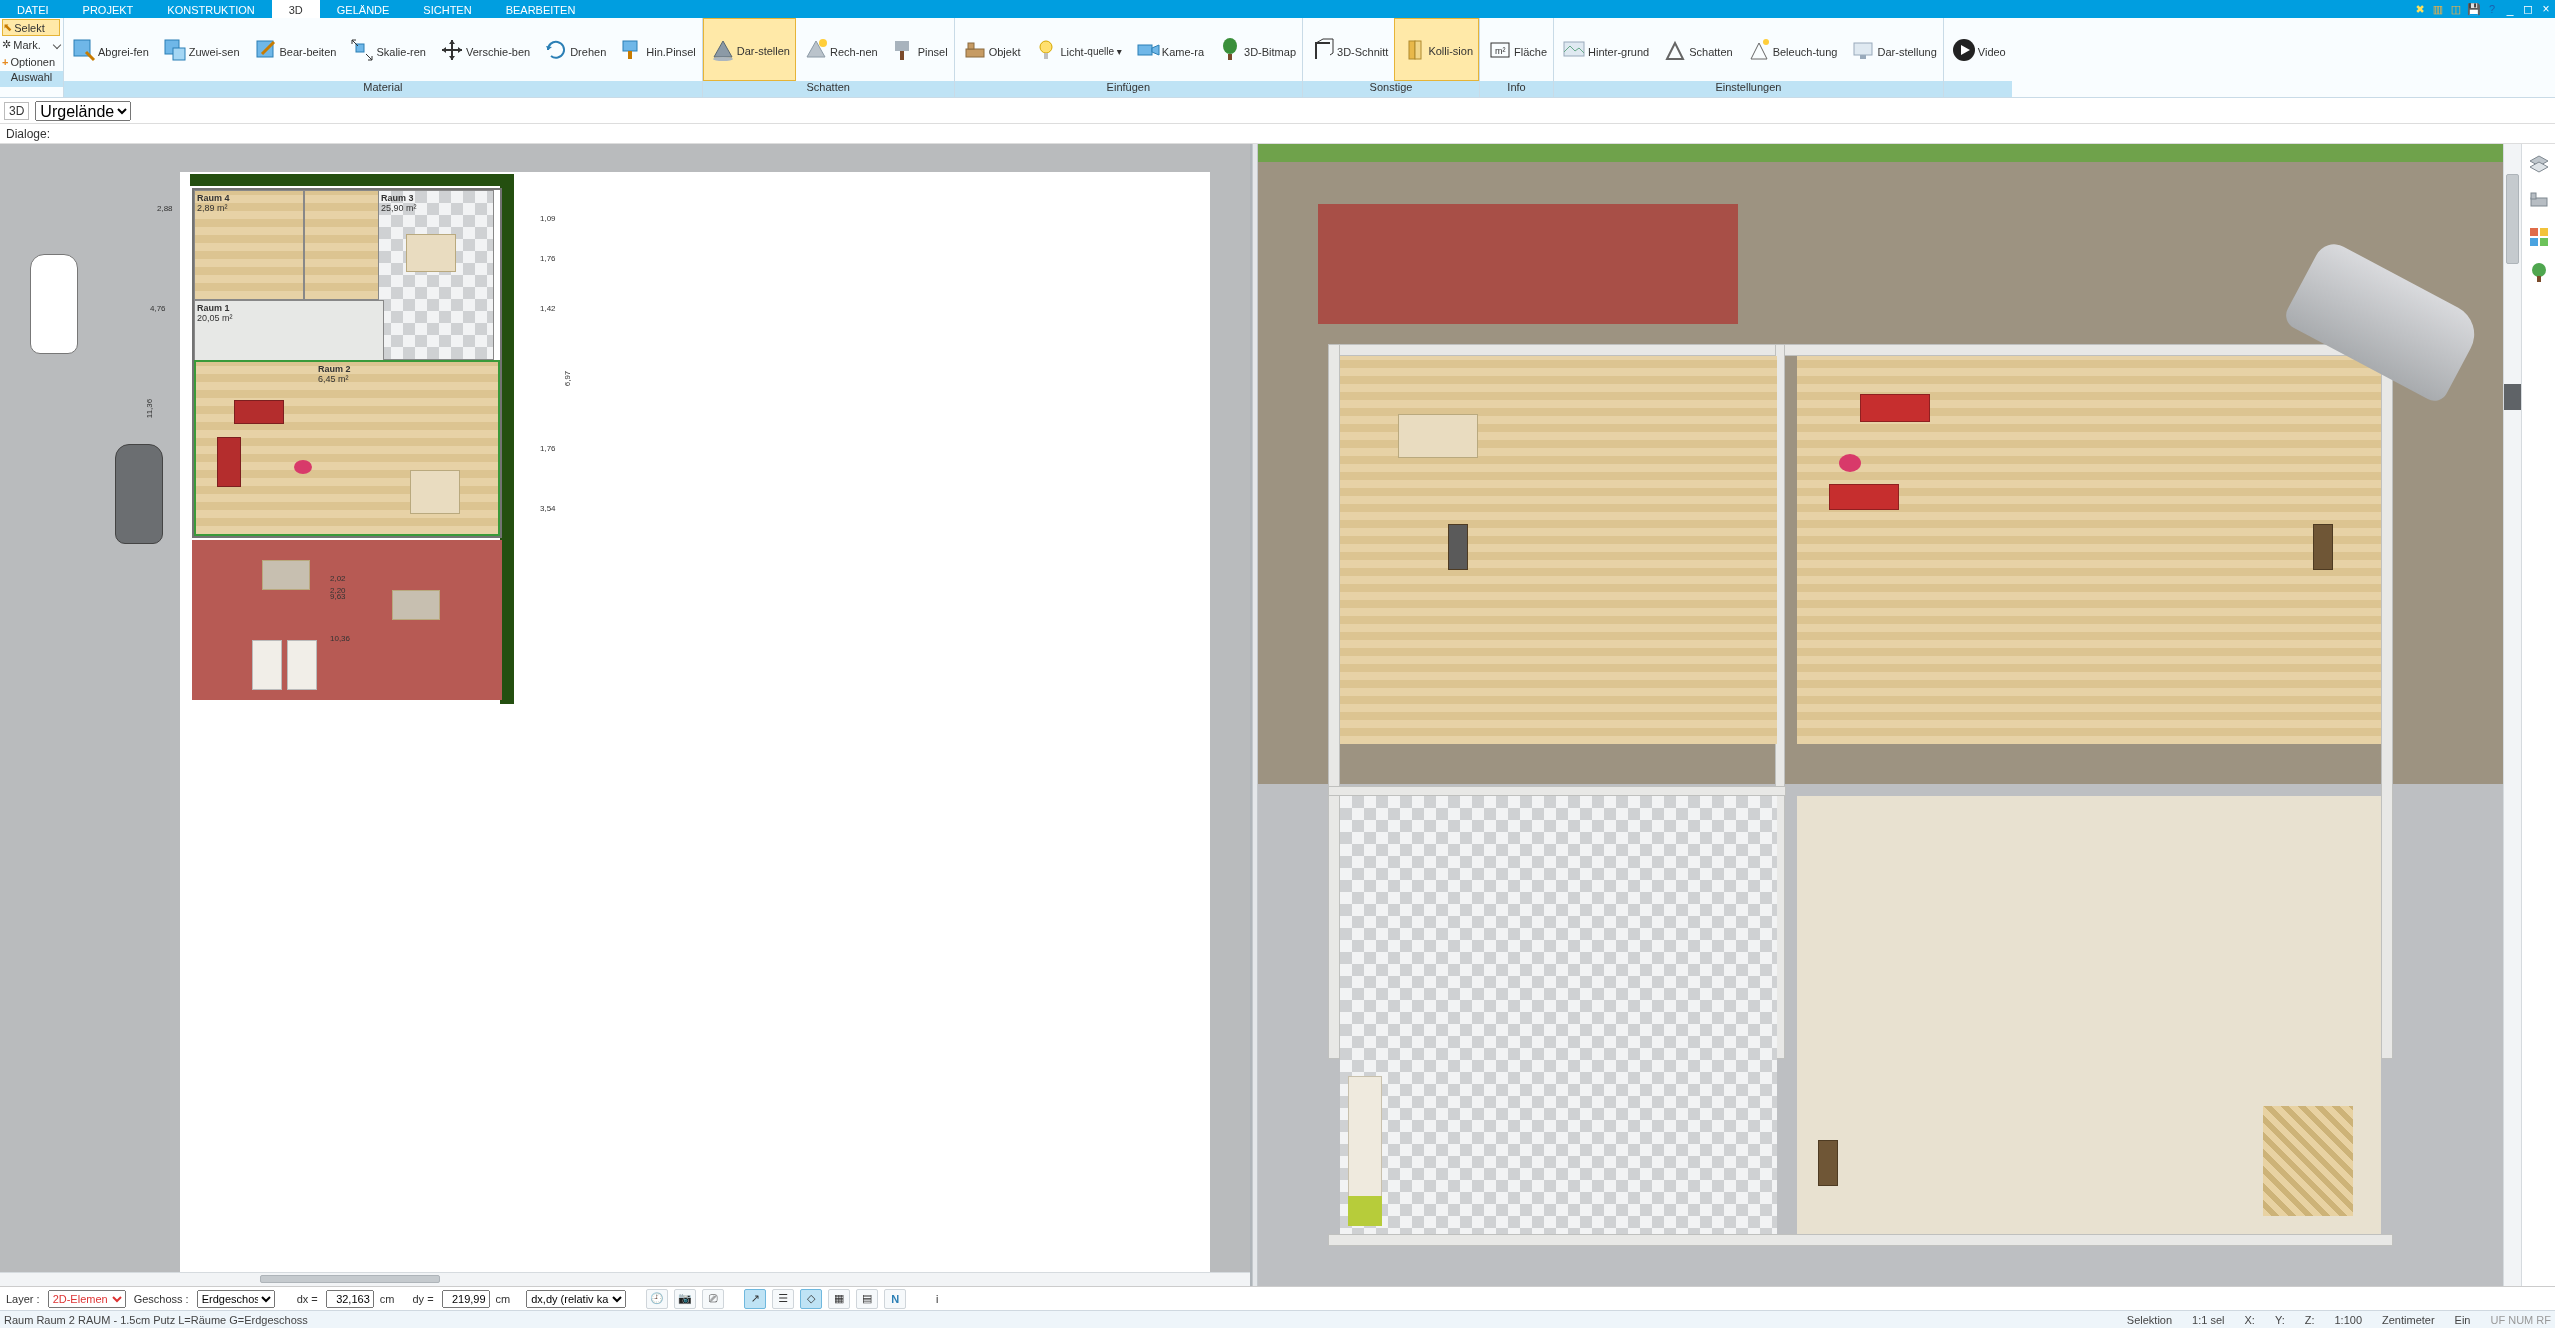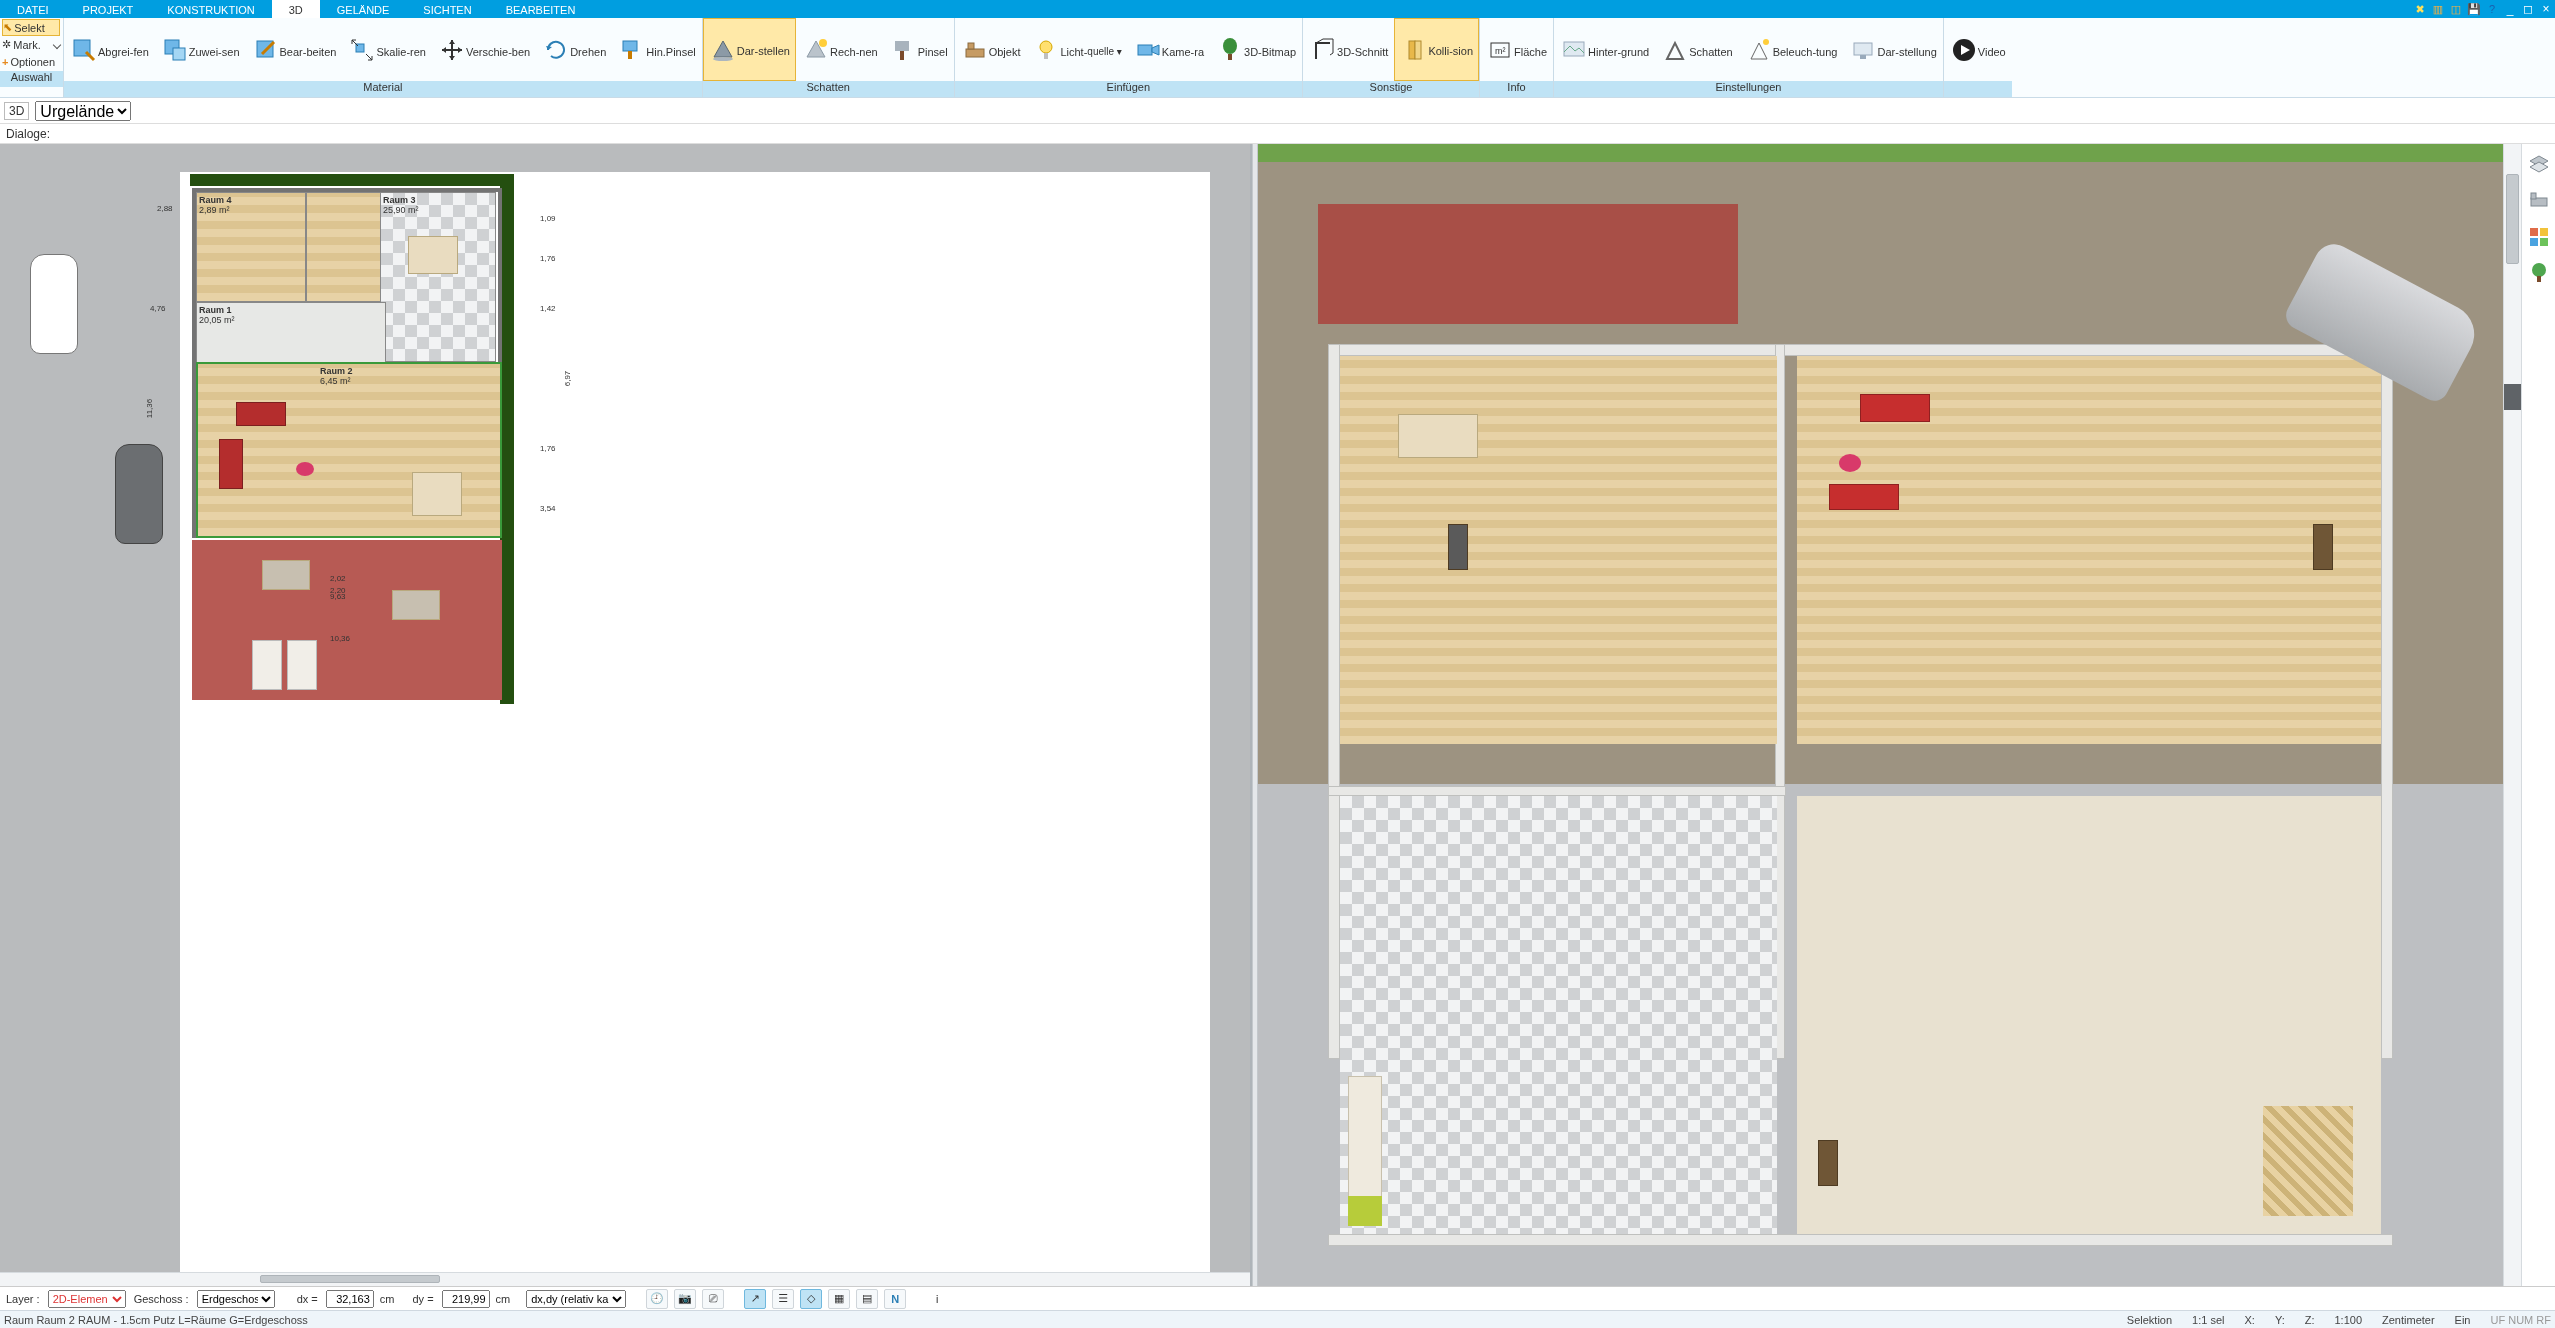--- a/index.html
+++ b/index.html
@@ -40,21 +40,21 @@
 .pane.left{flex:0 0 49%;border-right:2px solid #aeb4b9}
 .pane.right{flex:1;background:#9a9d8e}
 .splitter{width:6px;background:#e4e7ea;border-left:1px solid #c3c8cc;border-right:1px solid #c3c8cc}
 .vscroll{width:18px;background:#f2f4f6;border-left:1px solid #d6dbdf;position:relative}
 .vscroll .thumb{position:absolute;left:2px;right:2px;top:30px;height:90px;background:#c5cace;border:1px solid #aeb4b9;border-radius:2px}
 .sidetools{width:34px;background:#fff;border-left:1px solid #d6dbdf;display:flex;flex-direction:column;align-items:center;gap:14px;padding-top:10px}
 
 
 .plan2d{position:absolute;inset:0;background:#b9bbbd}
 .plan2d .sheet{position:absolute;left:180px;top:28px;right:40px;bottom:10px;background:#fff}
-.plan2d .rooms{position:absolute;left:192px;top:44px;width:310px;height:350px;border:4px solid #737373}
+.plan2d .rooms{position:absolute;left:192px;top:44px;width:310px;height:350px;border:2px solid #737373}
 .rm{position:absolute;border:1px solid #888;font-size:9px;padding:2px;color:#333}
 .rm .t{font-weight:bold}
 .floor-wood{background:repeating-linear-gradient(0deg,#e7d2a6 0 8px,#dcc491 8px 16px)}
 .floor-check{background:repeating-conic-gradient(#cfd1d3 0 25%,#f2f3f4 0 50%) 0 0/24px 24px}
 .floor-gray{background:#e7e8e6}
 .terrace{position:absolute;left:192px;top:396px;width:310px;height:160px;background:#b75a54}
 .hedge{position:absolute;background:#3e5d30;filter:contrast(140%)}
 .car{position:absolute;width:48px;height:100px;background:#fff;border:1px solid #777;border-radius:14px 14px 10px 10px}
 .car.dark{background:#6b6e71;border-color:#444}
 .dim{position:absolute;font-size:8px;color:#333}

